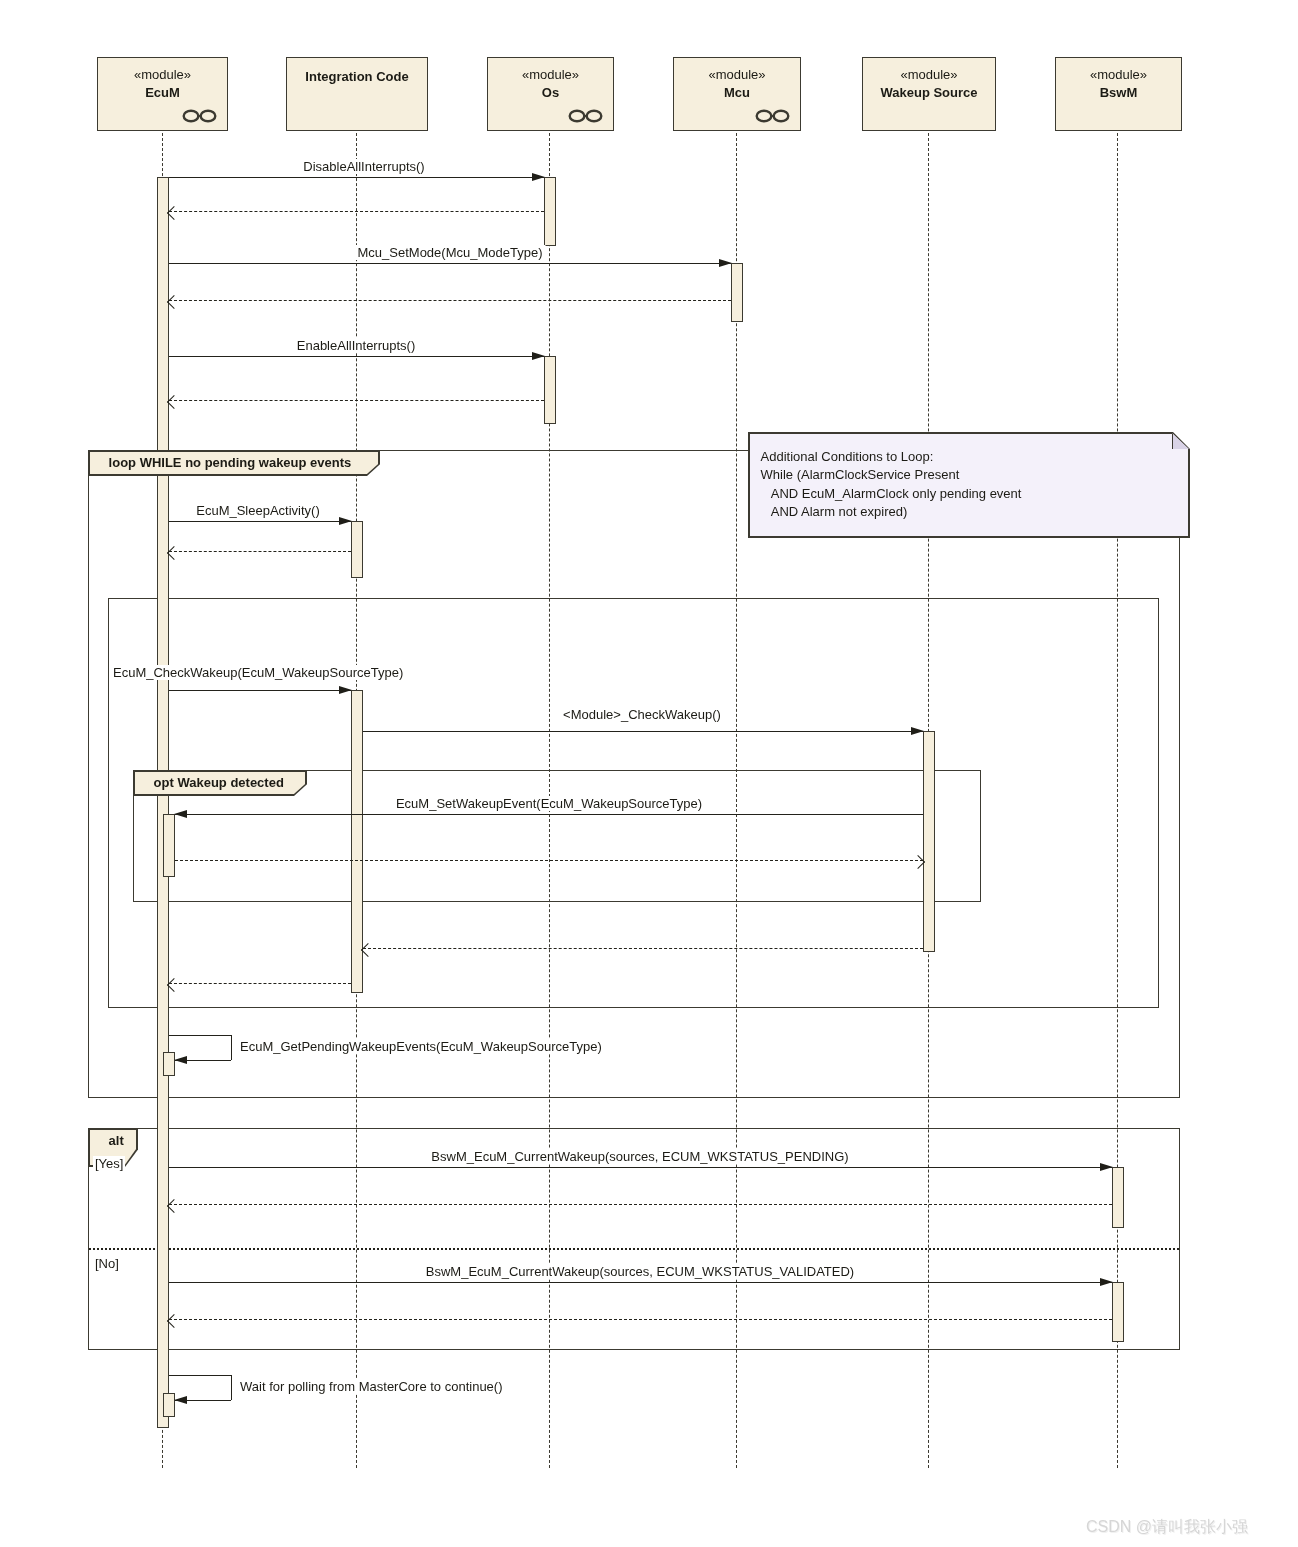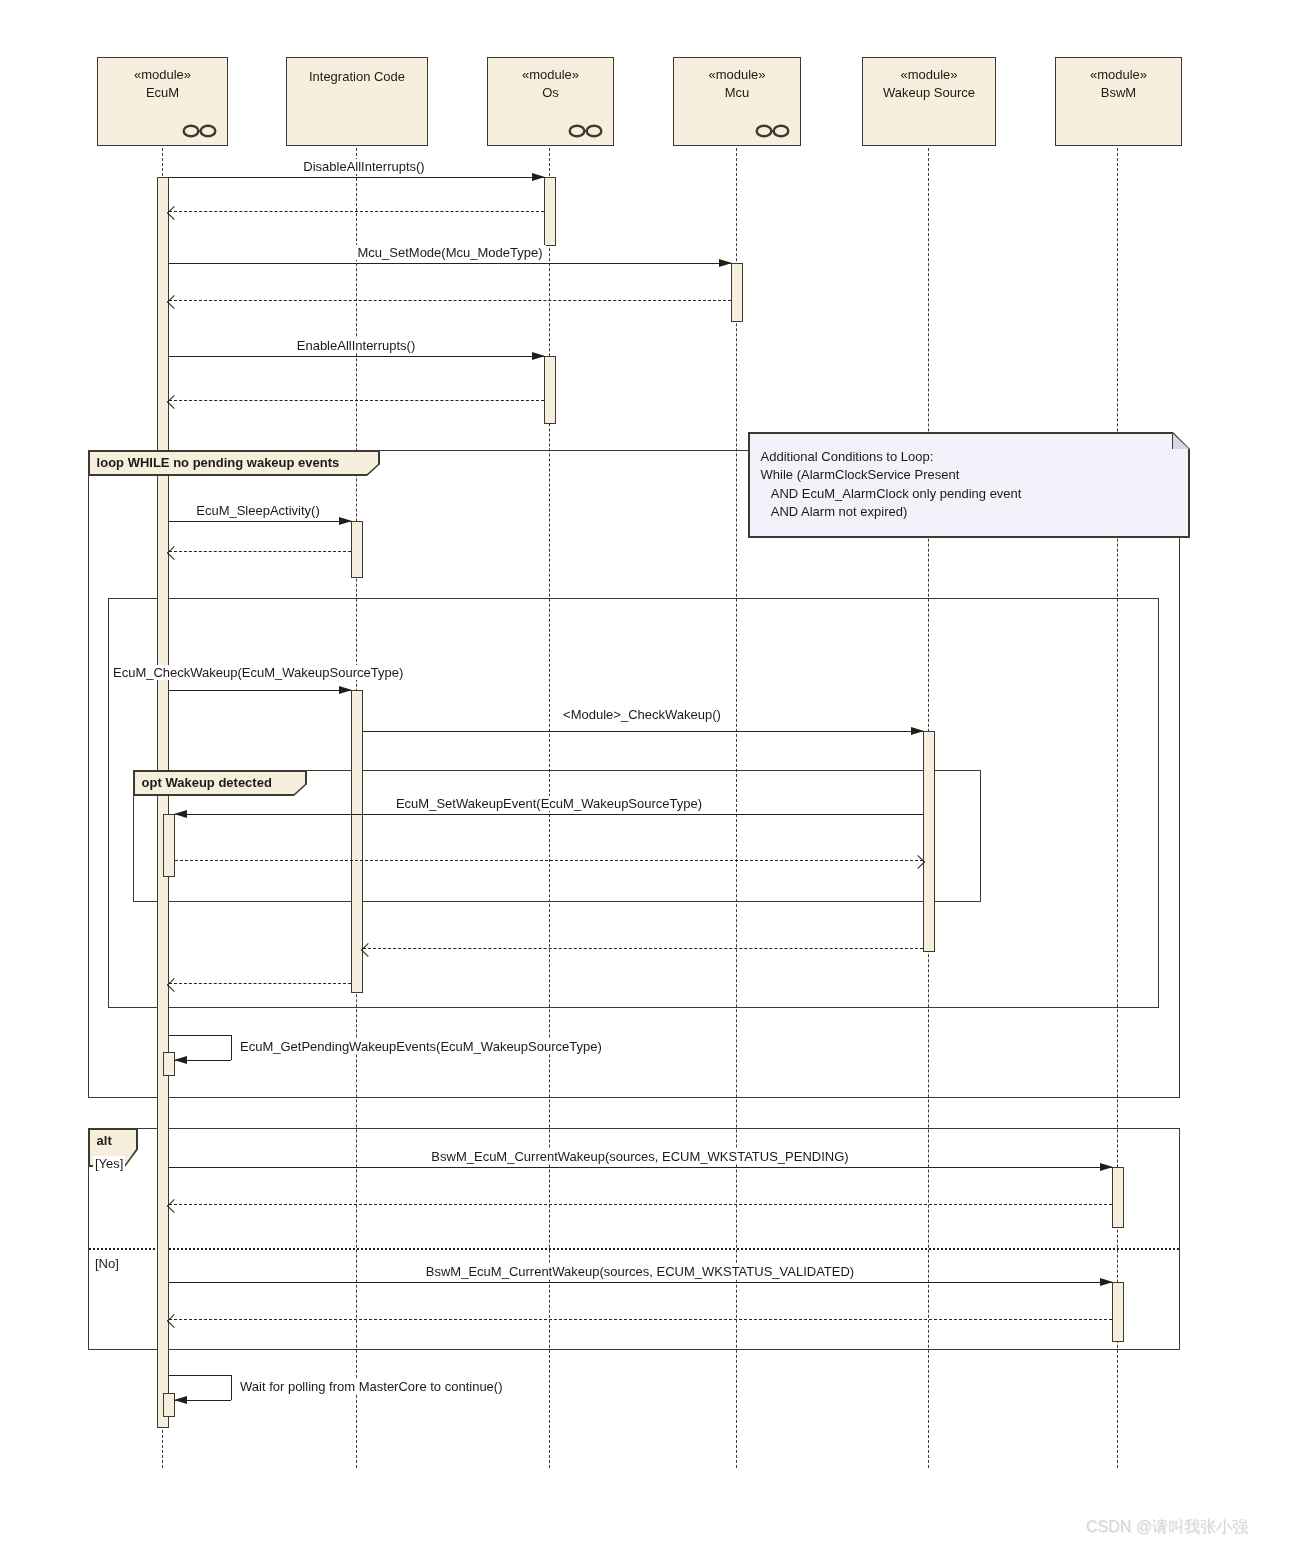--- a/index.html
+++ b/index.html
@@ -1,40 +1,40 @@
 <!DOCTYPE html>
 <html><head>
 <meta charset="utf-8">
 <style>
   html,body{margin:0;padding:0;background:#ffffff;}
   #canvas{position:relative;width:1298px;height:1547px;background:#ffffff;
           font-family:"Liberation Sans",sans-serif;color:#1c1b15;overflow:hidden;}
 
   
-  .part{position:absolute;top:57px;height:89px;background:#f6efdd;border:1.6px solid #3c3a31;
+  .part{position:absolute;top:57px;height:74px;background:#f6efdd;border:1.6px solid #3c3a31;
         box-sizing:border-box;text-align:center;font-size:13px;z-index:4;}
   .stereo{margin-top:9px;}
-  .pname{margin-top:3px;}
+  .pname{margin-top:3px;font-weight:bold;}
   .part.noster .pname{margin-top:11px;}
   .linkicon{position:absolute;right:9px;bottom:7px;}
 
   
   .lifeline{position:absolute;top:128px;height:1340px;width:0;border-left:1.6px dashed #3c3a31;z-index:1;}
 
   
   .bar{position:absolute;width:12px;background:#f6efdd;border:1.3px solid #3c3a31;box-sizing:border-box;z-index:4;}
 
   
   .frag{position:absolute;border:1.6px solid #3c3a31;box-sizing:border-box;z-index:2;}
   .pent{position:absolute;z-index:5;}
   .pent-bg{position:absolute;inset:0;background:#3c3a31;
            clip-path:polygon(0 0,100% 0,100% 55%,calc(100% - 13px) 100%,0 100%);}
   .pent-fg{position:absolute;inset:1.6px;background:#f6efdd;box-sizing:border-box;
            clip-path:polygon(0 0,100% 0,100% 53%,calc(100% - 12px) 100%,0 100%);
-           font-weight:bold;font-size:13px;padding:3px 0 0 7px;white-space:nowrap;}
+           font-weight:bold;font-size:13px;padding:3px 0 0 19px;white-space:nowrap;}
   .guard{position:absolute;font-size:13px;z-index:6;background:#fff;padding:0 2px;}
   .divider{position:absolute;height:0;border-top:2px dotted #23221b;z-index:3;}
 
   
   .msg{position:absolute;height:0;border-top:1.6px solid #23221b;z-index:6;}
   .ret{position:absolute;height:0;border-top:1.6px dashed #23221b;z-index:6;}
   .selfv{position:absolute;width:0;border-left:1.6px solid #23221b;z-index:6;}
   .head-r{position:absolute;right:-1px;top:-5px;width:0;height:0;
           border-top:4.5px solid transparent;border-bottom:4.5px solid transparent;border-left:13px solid #1f1e18;}
   .head-l{position:absolute;left:-1px;top:-5px;width:0;height:0;

